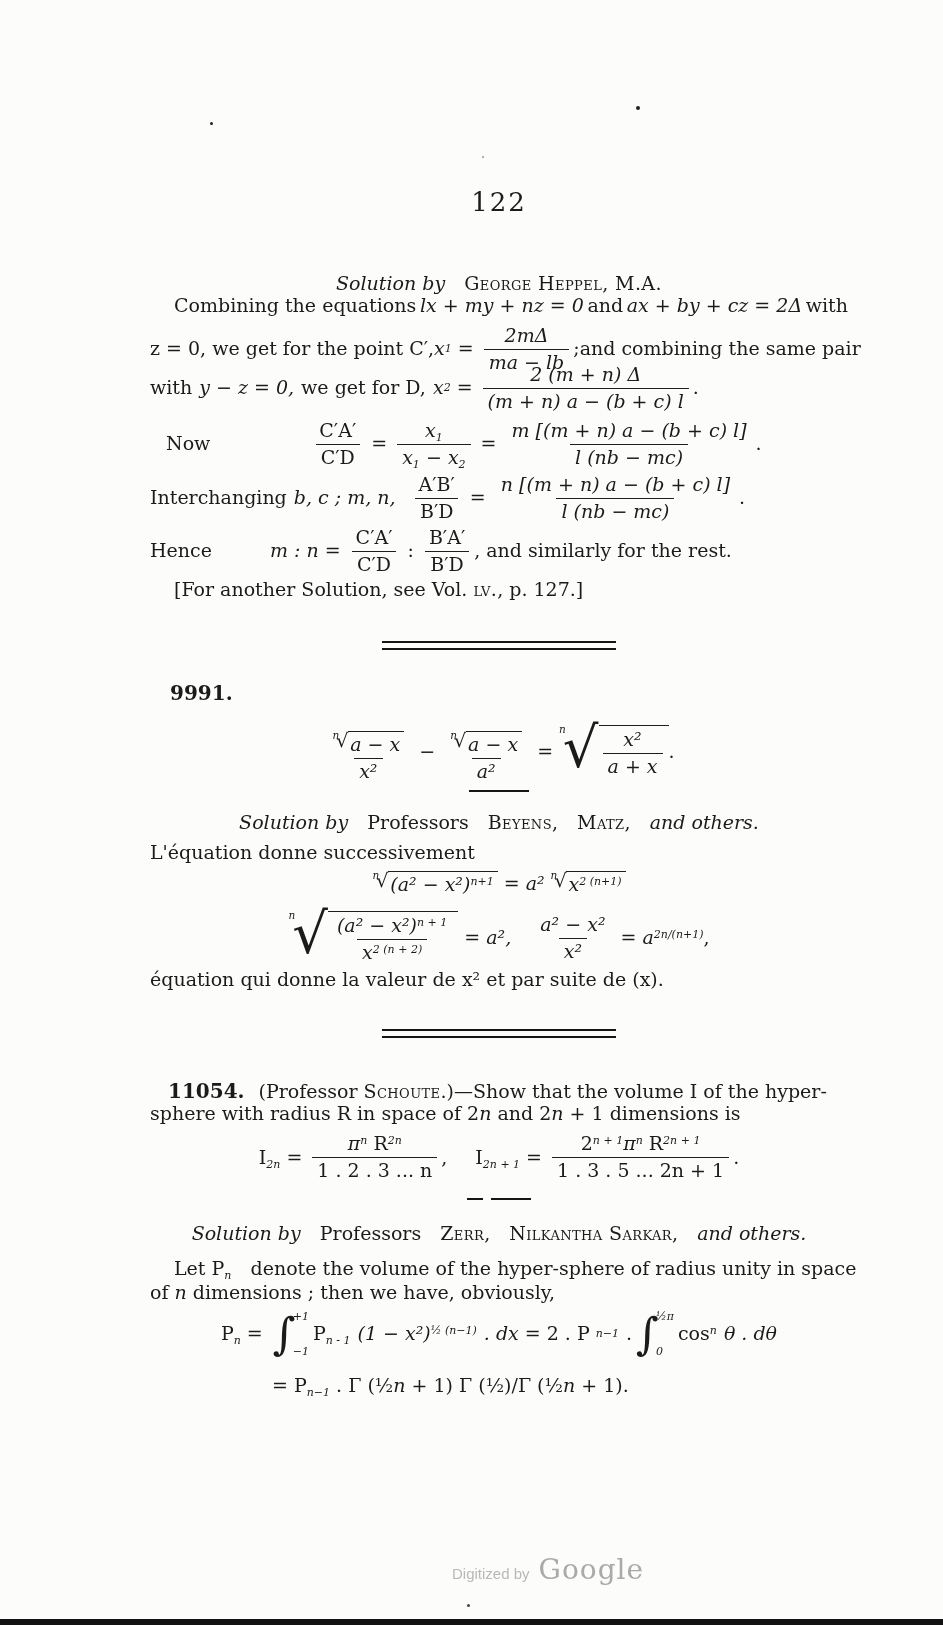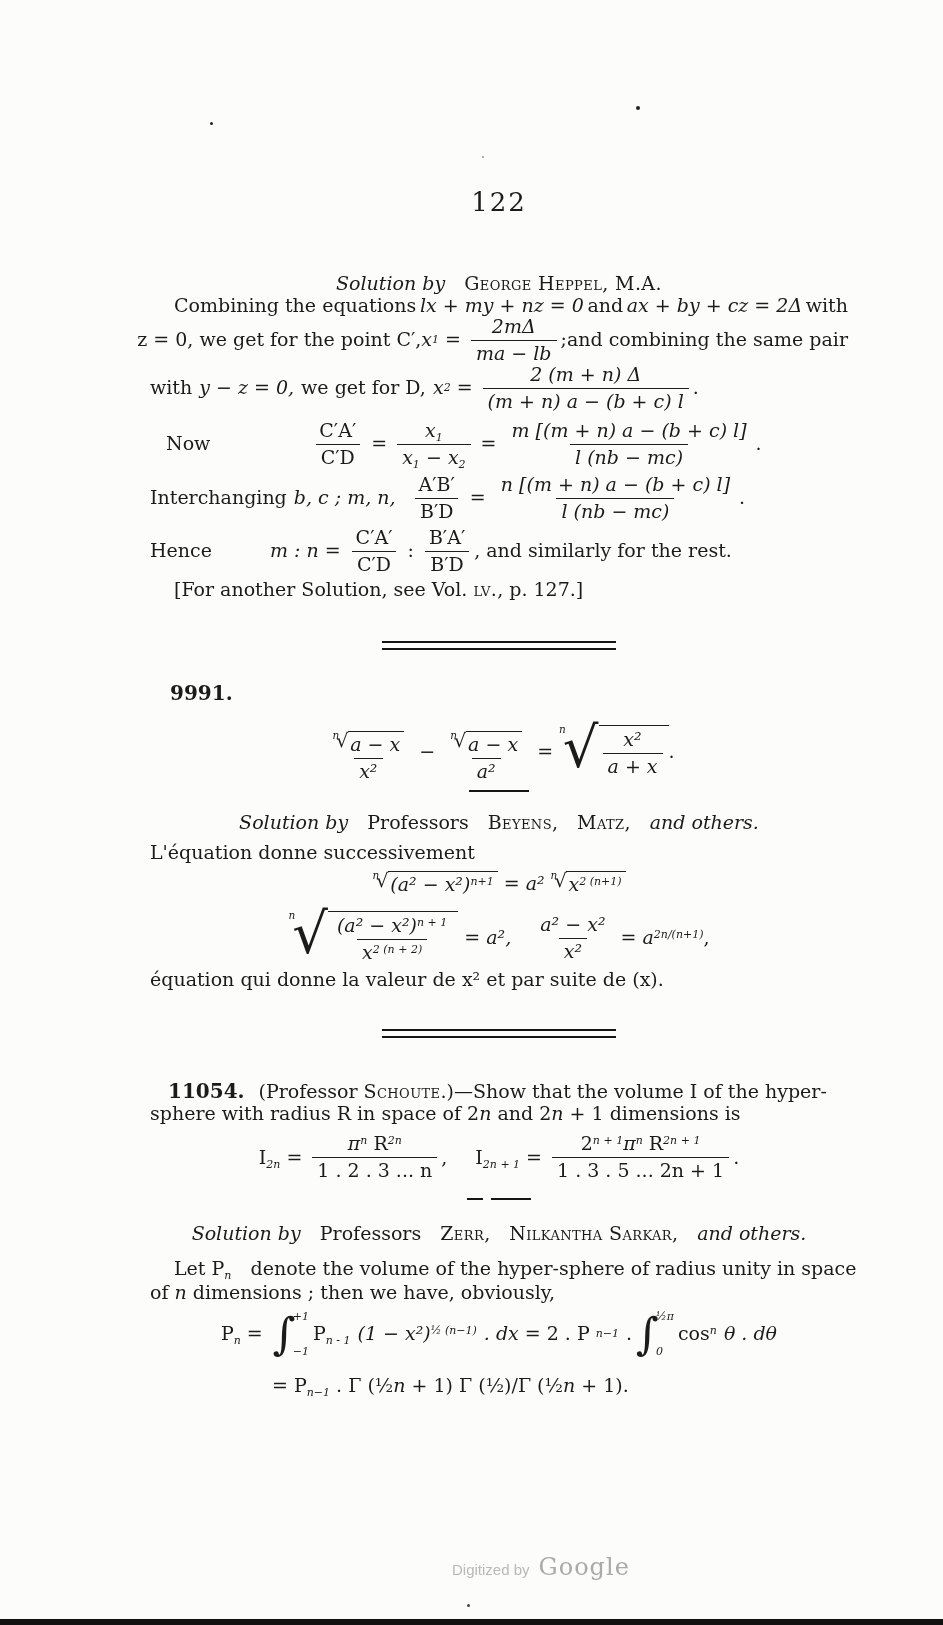--- a/index.html
+++ b/index.html
@@ -44,21 +44,21 @@
   .rule-short{position:absolute;left:469px;width:60px;height:0;border-top:2px solid #151515;}
   .rule-dash{position:absolute;left:467px;width:70px;display:flex;gap:8px;}
   .rule-dash span{display:block;border-top:2px solid #151515;height:0;}
   .rule-dash .d1{width:16px;}
   .rule-dash .d2{width:40px;}
   
   .speck{position:absolute;background:#222;border-radius:50%;}
   
   #watermark{position:absolute;left:452px;top:1552px;display:flex;align-items:baseline;gap:9px;}
   #wm-prefix{font-family:"Liberation Sans","DejaVu Sans",sans-serif;font-size:15px;color:#b9b9b9;}
-  #wm-brand{font-family:"DejaVu Serif",serif;font-size:24px;color:#aaaaaa;letter-spacing:1px;}
+  #wm-brand{font-family:"DejaVu Serif",serif;font-size:28px;color:#aaaaaa;letter-spacing:1px;}
   #bottombar{position:absolute;left:0;top:1619px;width:943px;height:6px;background:#121212;}
 </style>
 </head>
 <body>
 
 <div id="page">
 
   <div class="speck" style="left:636px;top:106px;width:4px;height:4px;"></div>
   <div class="speck" style="left:210px;top:122px;width:3px;height:3px;"></div>
   <div class="speck" style="left:482px;top:156px;width:2px;height:2px;background:#999;"></div>
@@ -75,21 +75,21 @@
   </div>
 
   <div class="line row" style="top:294px;justify-content:space-between;padding-left:24px;width:674px;">
     <span>Combining the equations</span>
     <span class="it">lx + my + nz = 0</span>
     <span>and</span>
     <span class="it">ax + by + cz = 2Δ</span>
     <span>with</span>
   </div>
 
-  <div class="line row" style="top:315px;height:50px;justify-content:flex-end;">
+  <div class="line row" style="top:324px;height:50px;justify-content:flex-start;">
     <span>z = 0, we get for the point C′,</span>
     <span class="row">
       <span class="it">x</span>
         <sub class="e">1</sub>
       <span class="op">=</span>
       <span class="frac">
         <span class="num it">2mΔ</span>
         <span class="den it">ma − lb</span>
       </span>
       <span>;</span>

